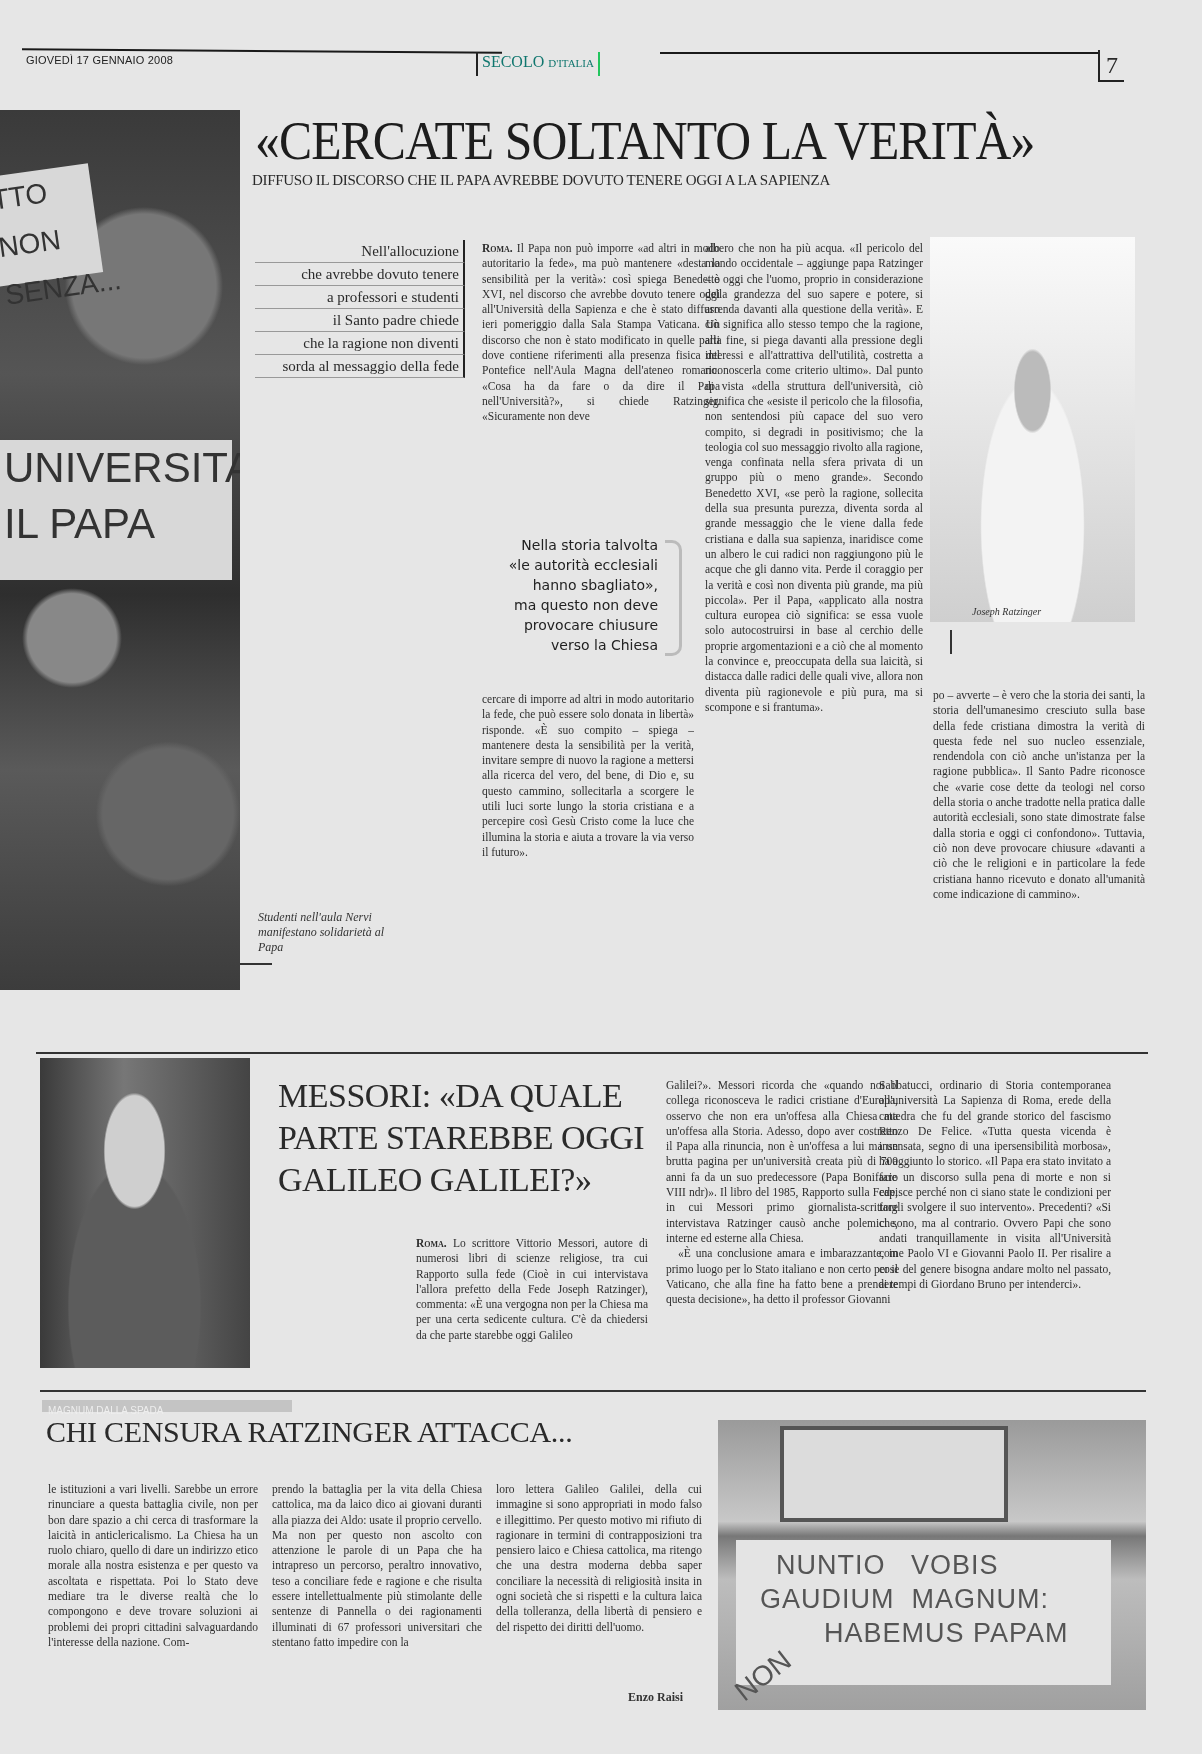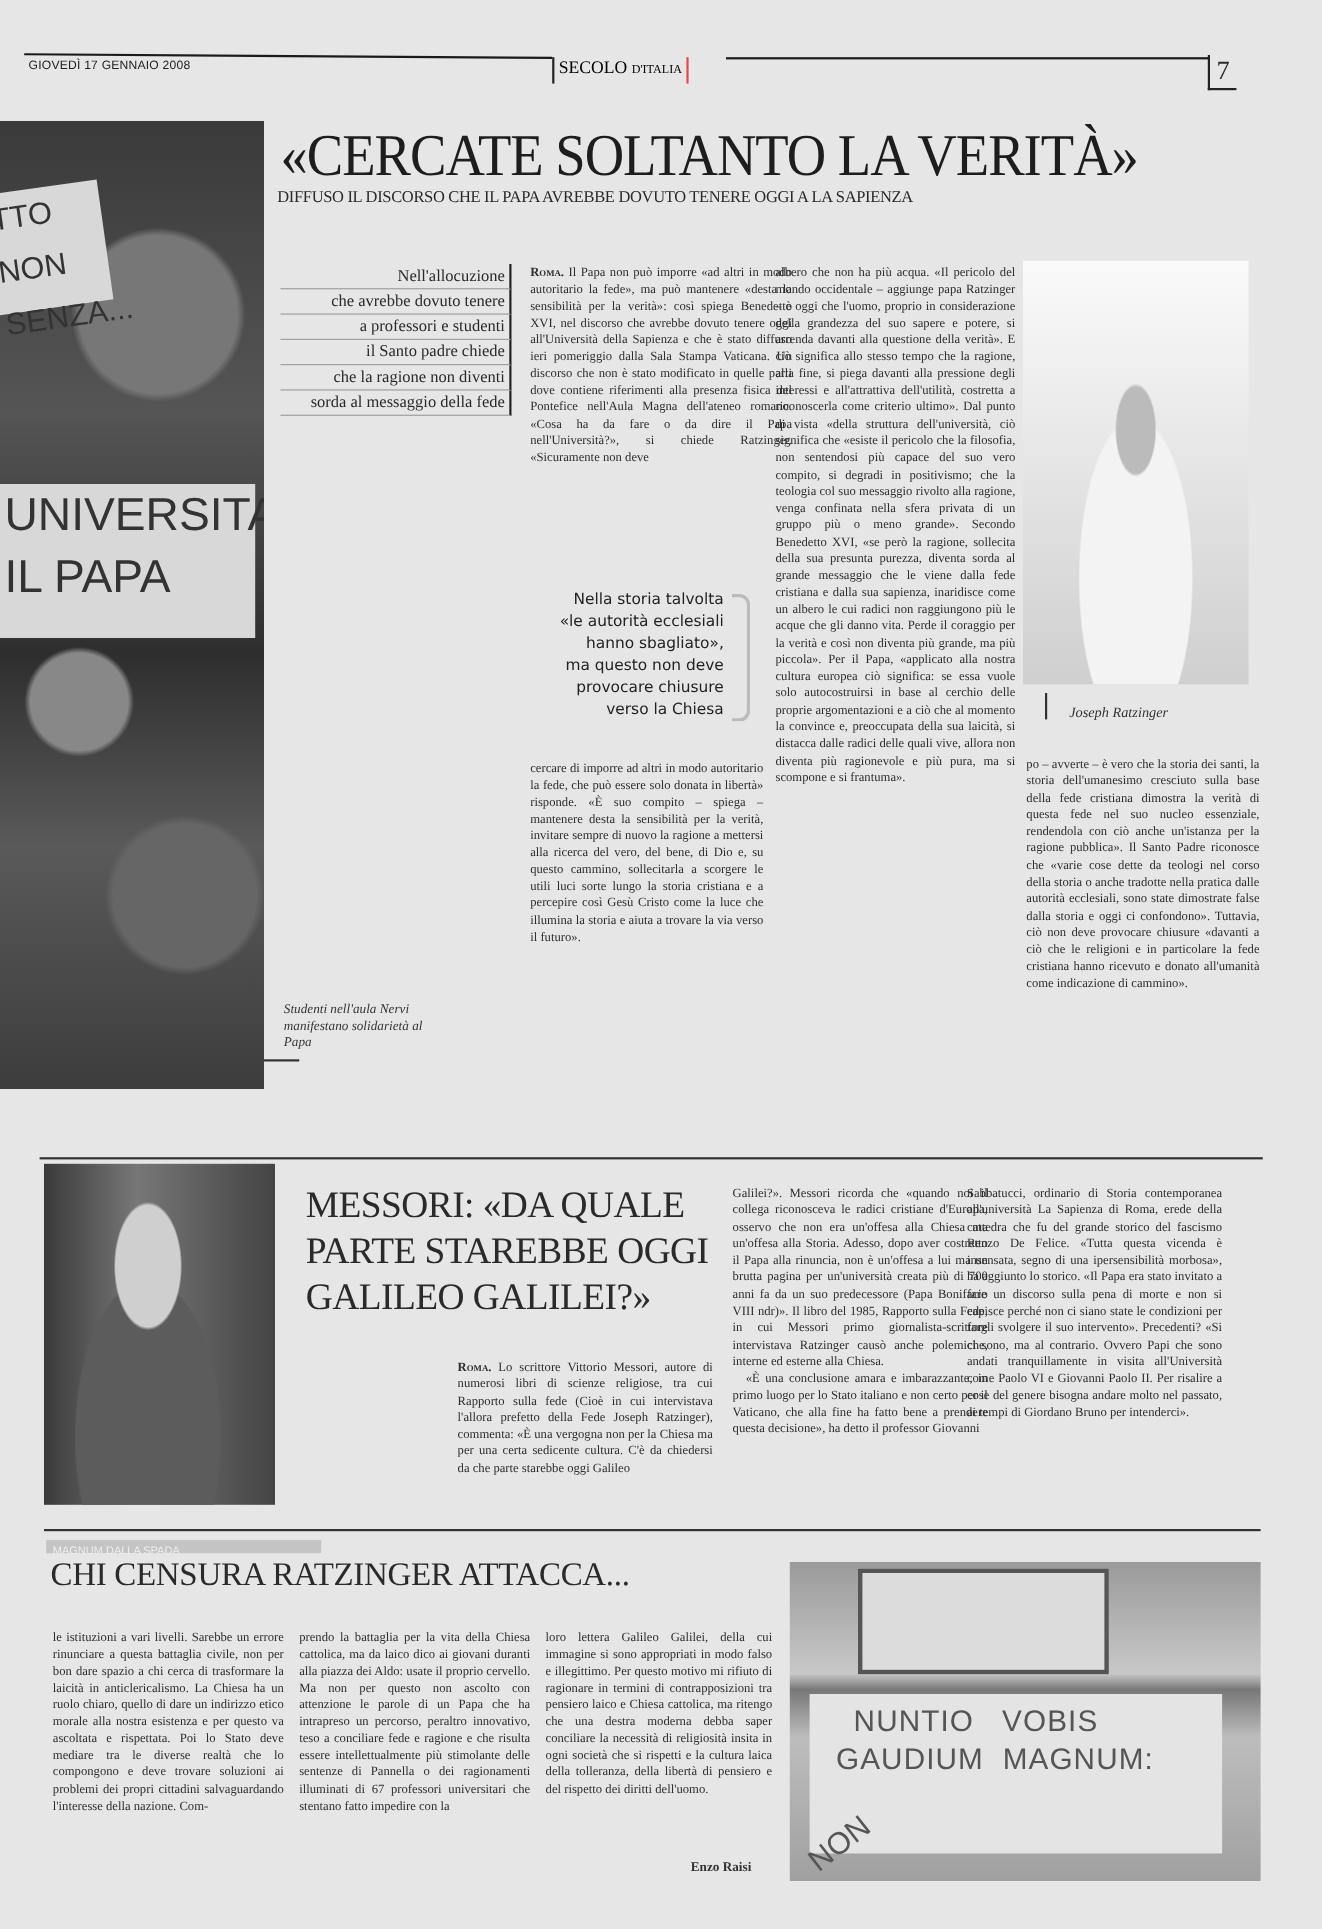--- a/index.html
+++ b/index.html
@@ -6,21 +6,21 @@
   body {
     width:1202px; height:1754px; position:relative; overflow:hidden;
     background:#e6e6e6;
     font-family:"Liberation Serif", "DejaVu Serif", serif;
     color:#2a2a2a;
   }
   .abs { position:absolute; }
   
   .mast-line { position:absolute; height:2px; background:#1a1a1a; }
   .mast-date { left:26px; top:54px; font-size:11px; letter-spacing:0.2px; color:#222; font-family:"Liberation Sans", sans-serif; }
-  .mast-title { left:502px; top:52px; font-size:16px; color:#000000; border-left:2px solid #222; border-right:2px solid #ef4444; padding:0 4px; height:24px; line-height:20px; }
+  .mast-title { left:476px; top:52px; font-size:16px; color:#0f766e; border-left:2px solid #222; border-right:2px solid #22c55e; padding:0 4px; height:24px; line-height:20px; }
   .mast-title small { font-size:11px; }
   .mast-page { left:1098px; top:50px; font-size:24px; border-left:2px solid #222; padding:0 6px; height:30px; line-height:30px; border-bottom:2px solid #222;}
   
   .headline { left:255px; top:110px; font-size:54px; letter-spacing:-1px; color:#1d1d1d; white-space:nowrap; transform:scaleX(0.92); transform-origin:left top; }
   .subhead { left:252px; top:172px; font-size:15px; color:#2a2a2a; white-space:nowrap; letter-spacing:-0.3px; }
   
   .photo { position:absolute; overflow:hidden; }
   .crowd { left:0; top:110px; width:240px; height:880px; background:
       radial-gradient(circle at 60% 20%, #777 0 10%, transparent 11%),
       radial-gradient(circle at 30% 60%, #888 0 8%, transparent 9%),
@@ -30,21 +30,21 @@
   .sign { position:absolute; background:#d8d8d8; color:#333; font-family:"Liberation Sans", sans-serif; }
   .sign1 { left:-10px; top:60px; width:100px; height:110px; transform:rotate(-8deg); font-size:28px; line-height:48px; padding-left:6px;}
   .sign2 { left:0; top:330px; width:228px; height:140px; font-size:42px; line-height:56px; padding-left:4px; }
   .caption-left { left:258px; top:910px; font-size:12px; font-style:italic; line-height:15px; color:#333; width:140px; }
   .caption-rule { left:240px; top:963px; width:32px; height:2px; background:#333; }
   .pope { left:930px; top:237px; width:205px; height:385px; background:
       radial-gradient(ellipse at 50% 40%, #bbb 0 12%, transparent 13%),
       radial-gradient(ellipse at 50% 75%, #f3f3f3 0 35%, transparent 36%),
       linear-gradient(180deg,#fafafa 0%,#e9e9e9 40%,#cfcfcf 100%);
   }
-  .pope-caption { left:972px; top:640px; font-size:13px; font-style:italic; color:#333;}
+  .pope-caption { left:972px; top:606px; font-size:10px; font-style:italic; color:#333;}
   .pope-rule { left:950px; top:630px; width:2px; height:24px; background:#333;}
   
   .pull-box { left:255px; top:240px; width:210px; }
   .pull-box div { text-align:right; font-size:15px; line-height:22px; border-bottom:1px solid #999; border-right:2px solid #222; padding-right:4px; white-space:nowrap;}
   .pull2 { left:480px; top:535px; width:178px; text-align:right; font-family:"DejaVu Sans", sans-serif; font-size:14px; line-height:20px; color:#222;}
   .bracket { left:665px; top:540px; width:14px; height:110px; border-right:3px solid #bbb; border-top:3px solid #bbb; border-bottom:3px solid #bbb; border-radius:0 10px 10px 0; }
   
   .col { position:absolute; font-size:11.5px; line-height:15.3px; text-align:justify; color:#2e2e2e; hyphens:auto; overflow:hidden; }
   .col p { margin:0; }
   .col .sc { font-variant:small-caps; font-weight:bold; }
@@ -165,15 +165,16 @@
 <div class="col" style="left:496px;top:1482px;width:206px;height:200px;">
   <p>loro lettera Galileo Galilei, della cui immagine si sono appropriati in modo falso e illegittimo. Per questo motivo mi rifiuto di ragionare in termini di contrapposizioni tra pensiero laico e Chiesa cattolica, ma ritengo che una destra moderna debba saper conciliare la necessità di religiosità insita in ogni società che si rispetti e la cultura laica della tolleranza, della libertà di pensiero e del rispetto dei diritti dell'uomo.</p>
 </div>
 <div class="abs byline">Enzo Raisi</div>
 
 <div class="photo banner-photo">
   <div class="abs banner-window"></div>
   <div class="abs banner-sheet">
     <div style="white-space:pre;">NUNTIO   VOBIS</div>
     <div style="white-space:pre;margin-left:-16px;">GAUDIUM  MAGNUM:</div>
+    <div style="white-space:pre;margin-left:48px;">HABEMUS PAPAM</div>
   </div>
   <div class="abs banner-non">NON</div>
 </div>
 
 </body></html>

